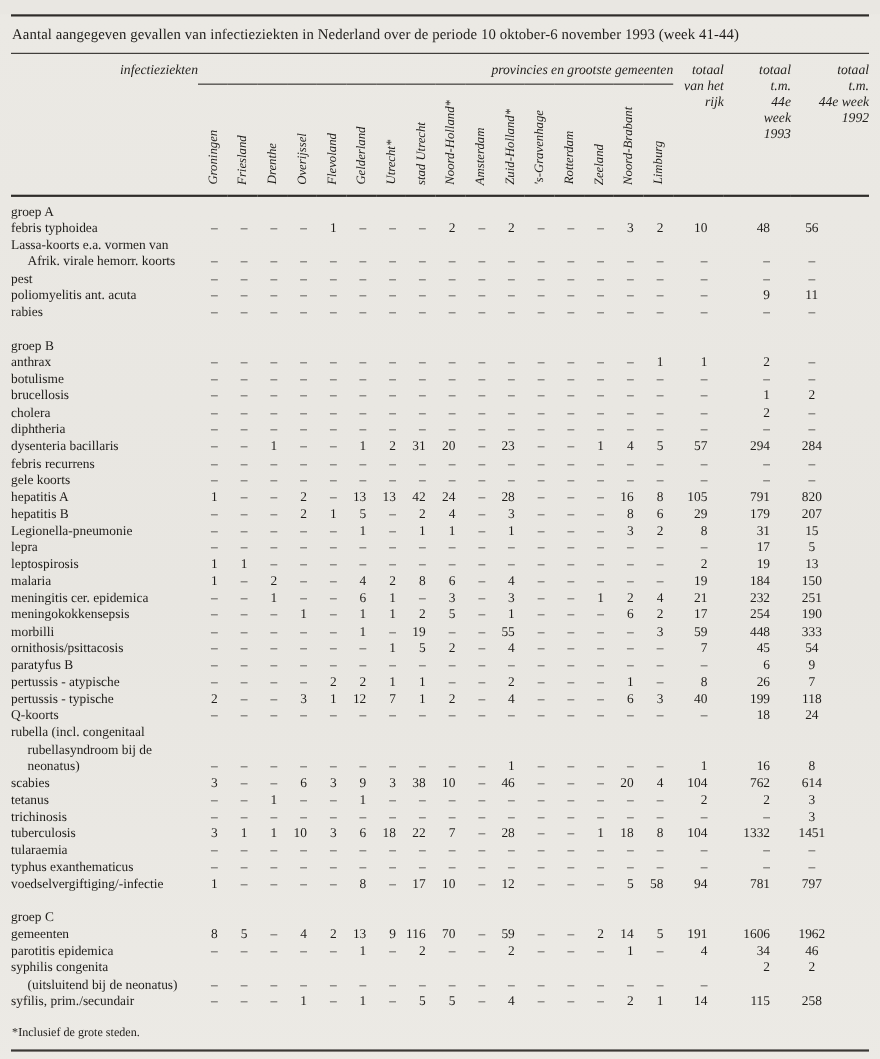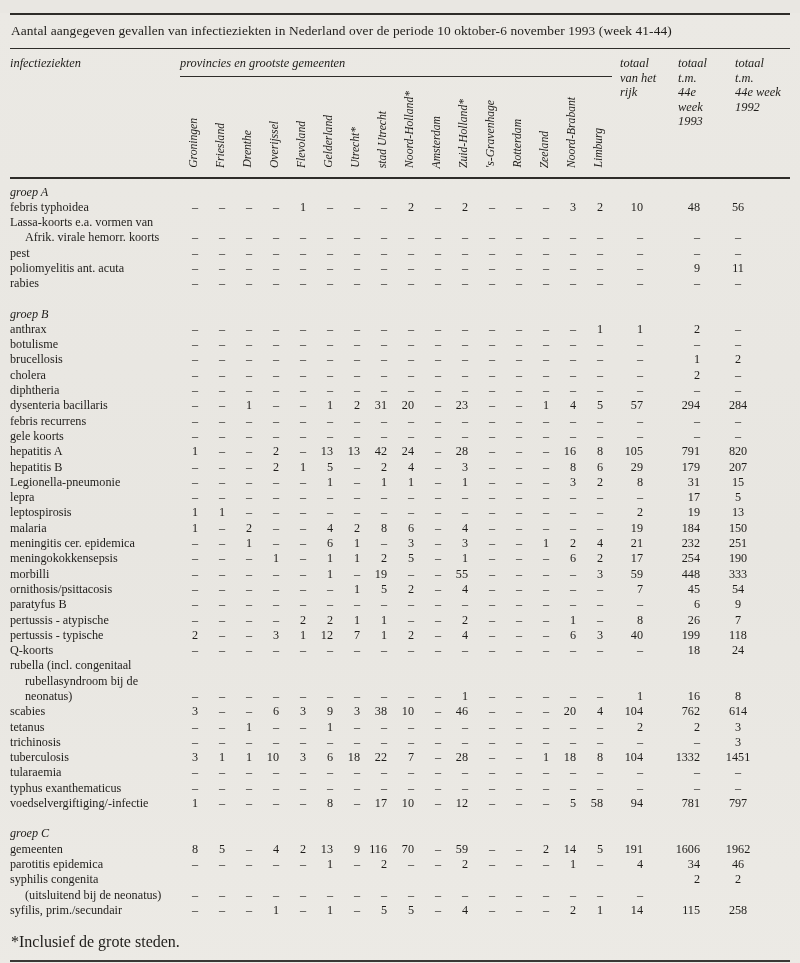--- a/index.html
+++ b/index.html
@@ -35,21 +35,21 @@
   }
   col.c-label { width: 170px; }
   col.c-val   { width: 27px;  }
   col.c-t1    { width: 46px;  }
   col.c-t2    { width: 61px;  }
   col.c-t3    { width: 71px;  }
 
   thead th {
     font-weight: normal;
     font-style: italic;
-    text-align: left;
+    text-align: right;
     padding: 0;
     vertical-align: top;
     font-size: 12.4px;
     line-height: 14.5px;
   }
   th.inf  { padding-top: 7px; border-bottom: 2px solid #2e2c29; }
   th.prov { padding-top: 7px; padding-bottom: 5px; border-bottom: 1px solid #2e2c29; }
   th.tot  { padding-top: 7px; white-space: pre-line; border-bottom: 2px solid #2e2c29; }
   th.tot.t1 { padding-left: 8px;  }
   th.tot.t2 { padding-left: 20px; }
@@ -72,34 +72,34 @@
     line-height: 12px;
   }
 
   tbody td {
     padding: 0;
     font-size: 12.2px;
     line-height: 15.3px;
     vertical-align: bottom;
   }
   tbody tr:first-child td { padding-top: 6px; }
-  td.group { font-style: italic; }
+  td.group { }
   tr.spacer td { height: 15px; }
   td.label .label-line { white-space: nowrap; }
   td.label .indent { padding-left: 15px; }
   td.val { text-align: right; padding-right: 9px; }
   td.tot { text-align: right; }
   td.tot.t1 { padding-right: 15px; }
   td.tot.t2 { padding-right: 19px; }
   td.tot.t3 { padding-right: 33px; text-align: center; }
   td.tot.top { vertical-align: top; }
 
   .footnote {
     margin-top: 15px;
-    font-size: 16px;
+    font-size: 11px;
     padding-left: 1px;
   }
   .footer-rule { margin-top: 9px; border-top: 2px solid #3a3835; }
 </style>
 </head>
 <body>
 
 <div class="page">
 
   <div class="rule-heavy top-rule"></div>

